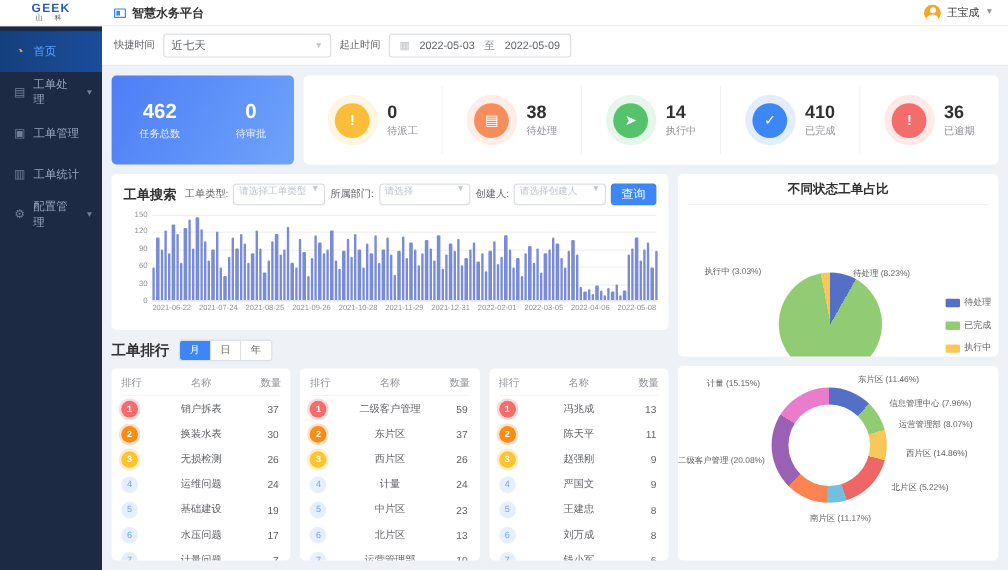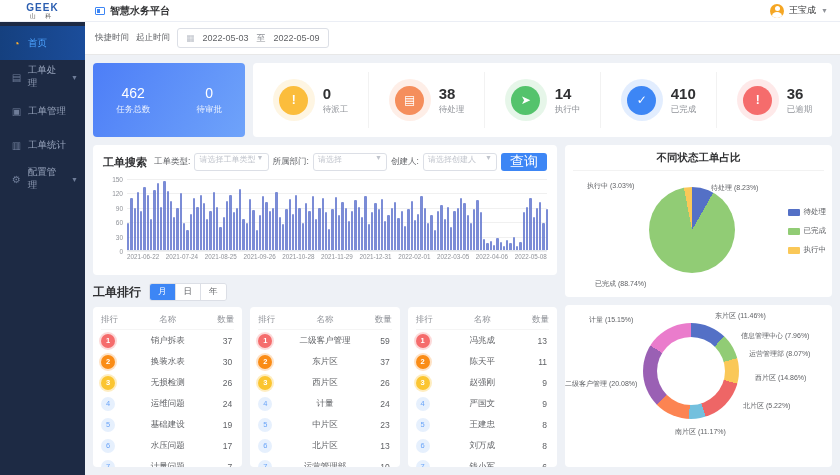--- a/index.html
+++ b/index.html
@@ -45,21 +45,21 @@
   .fb-btns { margin-left: auto; display: flex; gap: 6px; }
   .btn-primary { background: #3d86f5; color: #fff; border: none; height: 20px; padding: 0 11px; border-radius: 3px; font-size: 9.5px; cursor: pointer; font-family: inherit; }
   .btn-plain { background: #fff; color: #606266; border: 1px solid #dcdfe6; height: 20px; padding: 0 11px; border-radius: 3px; font-size: 9.5px; cursor: pointer; font-family: inherit; }
 
   
   .scroll-area { flex: 1; padding: 8px; display: flex; flex-direction: column; gap: 8px; min-height: 0; }
 
   .stats-row { display: flex; gap: 8px; height: 74px; flex: none; }
   .blue-card { width: 152px; flex: none; border-radius: 4px; background: linear-gradient(120deg,#4d7ef7,#6fa3fa); color: #fff; display: flex; align-items: center; justify-content: space-around; }
   .blue-col { text-align: center; }
-  .blue-num { font-size: 14px; font-weight: normal; }
+  .blue-num { font-size: 17px; font-weight: bold; }
   .blue-lab { font-size: 8.5px; opacity: .88; margin-top: 3px; }
   .white-stats { flex: 1; background: #fff; border-radius: 4px; display: flex; align-items: center; }
   .stat-item { flex: 1; display: flex; align-items: center; justify-content: center; gap: 8px; height: 56px; }
   .stat-item + .stat-item { border-left: 1px solid #f2f2f2; }
   .halo { width: 42px; height: 42px; border-radius: 50%; display: flex; align-items: center; justify-content: center; flex: none; }
   .core { width: 29px; height: 29px; border-radius: 50%; display: flex; align-items: center; justify-content: center; color: #fff; font-size: 12px; font-weight: bold; }
   .stat-txt { display: flex; flex-direction: column; gap: 2px; }
   .stat-num { font-size: 15px; font-weight: bold; color: #303133; }
   .stat-label { font-size: 8.5px; color: #909399; }
 
@@ -67,21 +67,21 @@
   .left-col { flex: 1; display: flex; flex-direction: column; gap: 8px; min-width: 0; }
   .right-col { width: 267px; flex: none; display: flex; flex-direction: column; gap: 8px; }
 
   
   .search-card { background: #fff; border-radius: 4px; padding: 8px 10px; height: 130px; flex: none; }
   .search-top { display: flex; align-items: center; gap: 4px; }
   .card-title { font-size: 11px; font-weight: bold; color: #303133; margin-right: 3px; white-space: nowrap; }
   .f-label { font-size: 8.5px; color: #606266; white-space: nowrap; }
   .mini-sel { height: 18px; border: 1px solid #dcdfe6; border-radius: 3px; display: flex; justify-content: space-between; padding: 0 4px; flex: 1; min-width: 0; cursor: pointer; }
   .mini-sel .ph { color: #c0c4cc; font-size: 8px; white-space: nowrap; overflow: hidden; text-overflow: ellipsis; }
-  .q-btn { background: #3d86f5; color: #fff; border: none; border-radius: 3px; height: 18px; padding: 0 9px; font-size: 14px; cursor: pointer; flex: none; font-family: inherit; }
+  .q-btn { background: #3d86f5; color: #fff; border: none; border-radius: 3px; height: 18px; padding: 0 9px; font-size: 10px; cursor: pointer; flex: none; font-family: inherit; }
   .chart-wrap { margin-top: 8px; position: relative; height: 72px; margin-left: 24px; }
   .gridline { position: absolute; left: 0; right: 0; height: 1px; background: #f0f0f0; }
   .ylab { position: absolute; right: 100%; margin-right: 4px; font-size: 6.5px; color: #909399; transform: translateY(-50%); }
   .bars { position: absolute; inset: 0; display: flex; align-items: flex-end; gap: 1px; border-bottom: 1px solid #e4e7ed; }
   .bar { flex: 1; background: #6478cf; opacity: .85; border-radius: 1px 1px 0 0; }
   .xlabels { display: flex; justify-content: space-between; margin-left: 24px; margin-top: 2px; }
   .xlabels span { font-size: 6.3px; color: #909399; white-space: nowrap; }
 
   
   .rank-section { flex: 1; display: flex; flex-direction: column; min-height: 0; }
@@ -100,21 +100,21 @@
   .r-row { font-size: 8.5px; color: #606266; }
   .r-badge { width: 14px; height: 14px; border-radius: 50%; display: flex; align-items: center; justify-content: center; font-size: 7.5px; color: #fff; font-weight: bold; }
   .r-badge.b1 { background: #f56c6c; box-shadow: 0 0 0 2px rgba(245,108,108,.25); }
   .r-badge.b2 { background: #fa8c16; box-shadow: 0 0 0 2px rgba(250,140,22,.25); }
   .r-badge.b3 { background: #fbc531; box-shadow: 0 0 0 2px rgba(251,197,49,.3); }
   .r-badge.bn { background: #e6f0fd; color: #6aa4f8; font-weight: normal; }
   .r-name { text-align: center; white-space: nowrap; overflow: hidden; text-overflow: ellipsis; }
   .r-count { text-align: right; padding-right: 2px; }
 
   
-  .pie-card { background: #fff; border-radius: 4px; display: flex; flex-direction: column; overflow: hidden; }
+  .pie-card { background: #fff; border-radius: 4px; display: flex; flex-direction: column; overflow: hidden; gap: 40px; }
   .pie-card.status { height: 152px; flex: none; }
   .pie-card.dept { flex: 1; }
   .pie-title { text-align: center; font-size: 10.5px; font-weight: bold; color: #303133; padding: 6px 0 5px; border-bottom: 1px solid #f2f2f2; margin: 0 8px; flex: none; }
   .pie-body { position: relative; flex: 1; }
   .pie-circle { position: absolute; width: 86px; height: 86px; border-radius: 50%; left: 84px; top: 16px; }
   .p-label { position: absolute; font-size: 7px; color: #606266; white-space: nowrap; }
   .legend { position: absolute; right: 6px; top: 36px; display: flex; flex-direction: column; gap: 9px; }
   .lg-row { display: flex; align-items: center; gap: 4px; }
   .lg-swatch { width: 12px; height: 7px; border-radius: 1px; }
   .lg-txt { font-size: 7.5px; color: #606266; }
@@ -164,20 +164,24 @@
         <span class="s-icon">⚙</span>
         <span class="s-label">配置管理</span>
         <span class="chev">▼</span>
       </div>
     </div>
 
   <div class="content">
 
     <div class="filterbar">
       <span class="f-label">快捷时间</span>
+      <div class="sel-box">
+        <span class="sel-value">近七天</span>
+        <span class="sel-arrow">▼</span>
+      </div>
       <span class="f-label">起止时间</span>
       <div class="date-box">
         <span class="cal-icon">▦</span>
         <span class="date-txt">2022-05-03</span>
         <span class="date-join">至</span>
         <span class="date-txt">2022-05-09</span>
       </div>
     </div>
 
     <div class="scroll-area">

